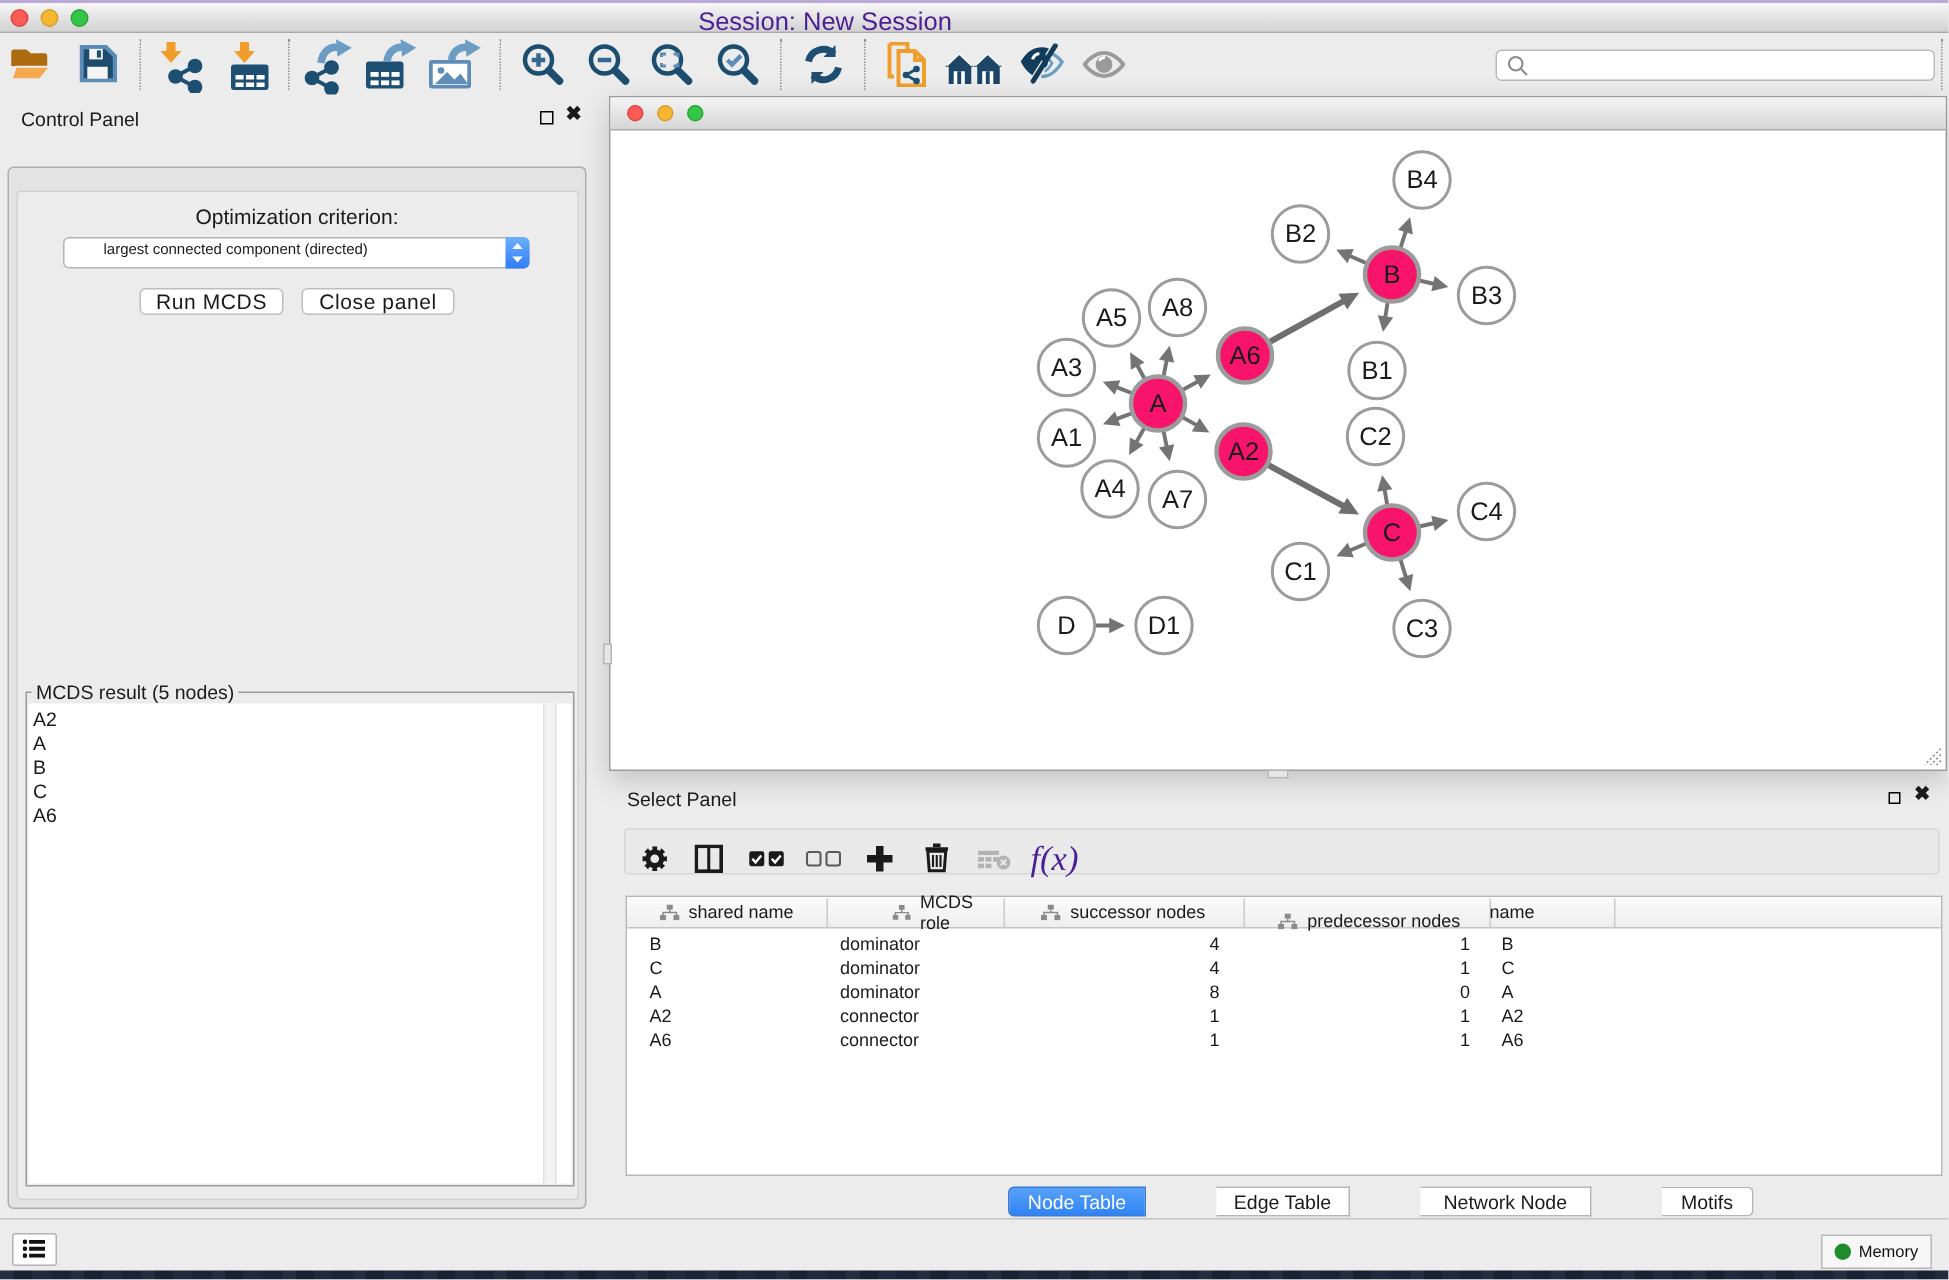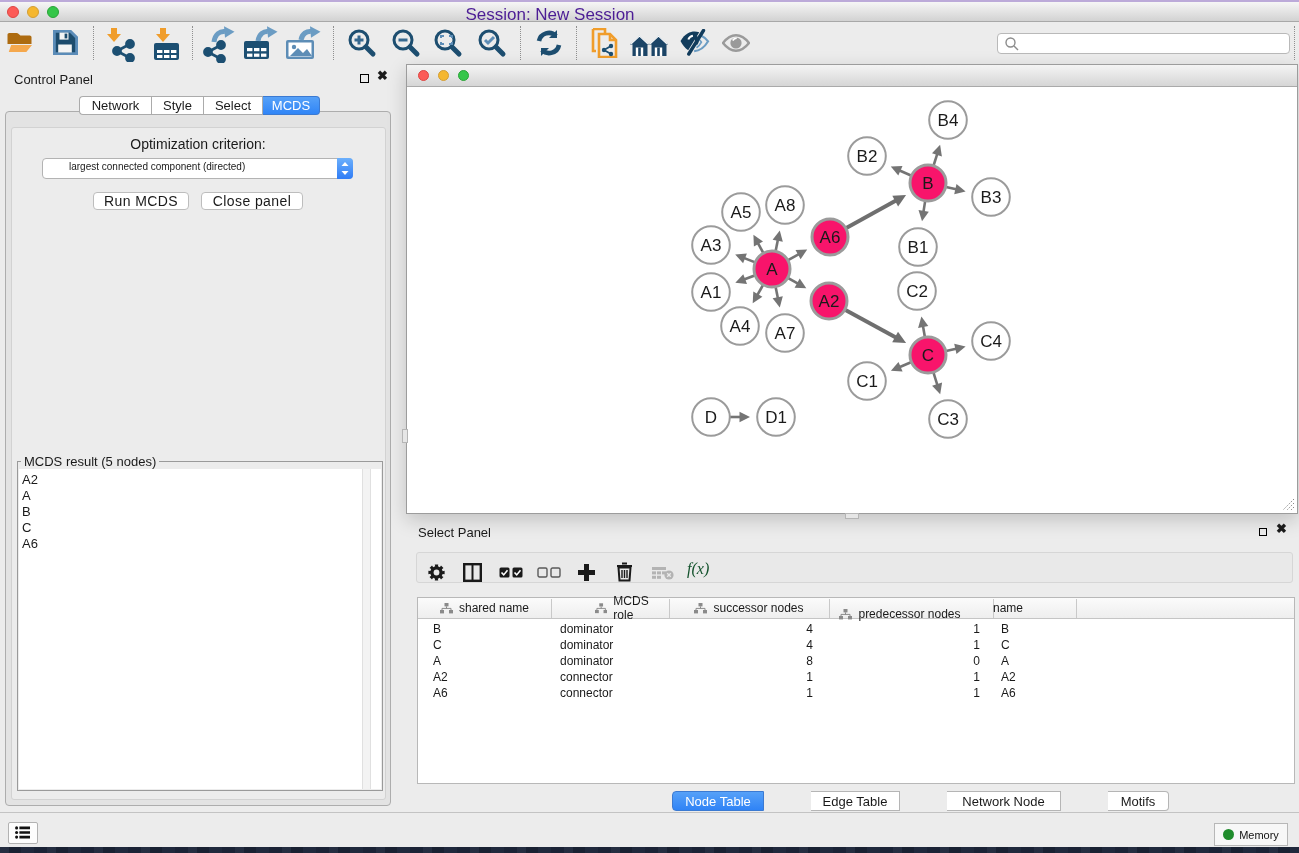--- a/index.html
+++ b/index.html
@@ -173,26 +173,20 @@
 
 <div id="cpanel" class="abs" style="left:0;top:62px;width:396px;height:750px;font-size:13px;color:#1a1a1a;">
 <div class="abs" style="left:14px;top:10px;">Control Panel</div>
 <div class="abs" style="left:360px;top:12px;width:9px;height:9px;border:1.6px solid #000;"></div>
 <div class="abs" style="left:377px;top:6px;font-size:13px;font-weight:bold;">✖</div>
 
 <div class="abs" style="left:5px;top:49px;width:386px;height:695px;background:#e3e3e3;border:1px solid #adadad;border-radius:4px;"></div>
 
 <div class="abs" style="left:11px;top:65px;width:375px;height:673px;background:#ececec;border:1px solid #d2d2d2;border-radius:3px;"></div>
 
-<div class="abs" style="left:79px;top:34px;height:19px;display:flex;font-size:13px;">
-<div style="width:72px;background:#fff;border:1px solid #ababab;border-right:none;border-radius:4px 0 0 4px;text-align:center;line-height:18px;">Network</div>
-<div style="width:52px;background:#fff;border:1px solid #ababab;border-right:none;text-align:center;line-height:18px;">Style</div>
-<div style="width:60px;background:#fff;border:1px solid #ababab;text-align:center;line-height:18px;">Select</div>
-<div style="width:57px;background:linear-gradient(#56a1f8,#3085f7);border:1px solid #3b7ad2;border-left:none;border-radius:0 4px 4px 0;color:#fff;text-align:center;line-height:18px;">MCDS</div>
-</div>
 
 <div class="abs" style="left:0;top:74px;width:396px;text-align:center;font-size:14px;">Optimization criterion:</div>
 <div class="abs" style="left:42px;top:96px;width:311px;height:21px;background:#fff;border:1px solid #b3b3b3;border-radius:4px;">
 <div class="abs" style="left:26px;top:2px;font-size:10px;">largest connected component (directed)</div>
 <div class="abs" style="right:-1px;top:-1px;width:16px;height:21px;background:linear-gradient(#6cb0fc,#2f7cf6);border-radius:0 4px 4px 0;">
 <svg width="16" height="21" viewBox="0 0 16 21">
           <path d="M4.5 8l3.5-4 3.5 4zM4.5 13l3.5 4 3.5-4z" fill="#fff"></path>
         </svg>
 </div>
 </div>
@@ -345,21 +339,21 @@
 <rect x="0" y="4.4" width="4" height="3"></rect>
         <rect x="5" y="4.4" width="4" height="3"></rect>
         <rect x="10" y="4.4" width="4" height="3"></rect>
 <rect x="0" y="8.8" width="4" height="3"></rect>
         <rect x="5" y="8.8" width="4" height="3"></rect>
 <circle cx="17" cy="8" r="4.6"></circle>
 </g>
 <path d="M15.2 6.2l3.6 3.6M18.8 6.2l-3.6 3.6" stroke="#e9e9e9" stroke-width="1.3"></path>
 </svg>
 
-<div class="abs" style="left:283px;top:42px;font-family:'Liberation Serif',serif;font-style:italic;font-size:16px;color:#14532d;">f(x)</div>
+<div class="abs" style="left:283px;top:42px;font-family:'Liberation Serif',serif;font-style:italic;font-size:23px;color:#4c1d95;">f(x)</div>
 
 <div class="abs" style="left:13px;top:79px;width:878px;height:187px;background:#fff;border:1px solid #b8b8b8;">
 <div class="abs" style="left:0;top:0;width:876px;height:21px;background:linear-gradient(#fbfbfb,#eeeeee);border-bottom:1px solid #c5c5c5;"></div>
 </div>
 
 <div class="abs" style="left:147px;top:81px;height:19px;border-left:1px solid #c9c9c9;"></div>
 <div class="abs" style="left:265px;top:81px;height:19px;border-left:1px solid #c9c9c9;"></div>
 <div class="abs" style="left:425px;top:81px;height:19px;border-left:1px solid #c9c9c9;"></div>
 <div class="abs" style="left:589px;top:81px;height:19px;border-left:1px solid #c9c9c9;"></div>
 <div class="abs" style="left:672px;top:81px;height:19px;border-left:1px solid #c9c9c9;"></div>
@@ -383,21 +377,21 @@
     </div>
 <div class="abs" style="left:265px;top:80px;width:160px;height:20px;display:flex;align-items:center;justify-content:center;gap:6px;font-size:12px;">
       <svg width="13" height="11" viewBox="0 0 13 11">
         <rect x="4.5" y="0" width="4" height="3.4" fill="#8a8a8a"></rect>
         <rect x="0" y="7" width="4" height="3.4" fill="#8a8a8a"></rect>
         <rect x="9" y="7" width="4" height="3.4" fill="#8a8a8a"></rect>
         <path d="M6.5 3.4v2M2 7V5.4h9V7" stroke="#8a8a8a" fill="none"></path>
       </svg>
       <span>successor nodes</span>
     </div>
-<div class="abs" style="left:414px;top:80px;width:164px;height:32px;display:flex;align-items:center;justify-content:center;gap:6px;font-size:12px;">
+<div class="abs" style="left:427px;top:80px;width:164px;height:32px;display:flex;align-items:center;justify-content:center;gap:6px;font-size:12px;">
       <svg width="13" height="11" viewBox="0 0 13 11">
         <rect x="4.5" y="0" width="4" height="3.4" fill="#8a8a8a"></rect>
         <rect x="0" y="7" width="4" height="3.4" fill="#8a8a8a"></rect>
         <rect x="9" y="7" width="4" height="3.4" fill="#8a8a8a"></rect>
         <path d="M6.5 3.4v2M2 7V5.4h9V7" stroke="#8a8a8a" fill="none"></path>
       </svg>
       <span>predecessor nodes</span>
     </div>
 <div class="abs" style="left:589px;top:80px;width:83px;height:20px;display:flex;align-items:center;justify-content:flex-start;font-size:12px;">
       <span>name</span>

